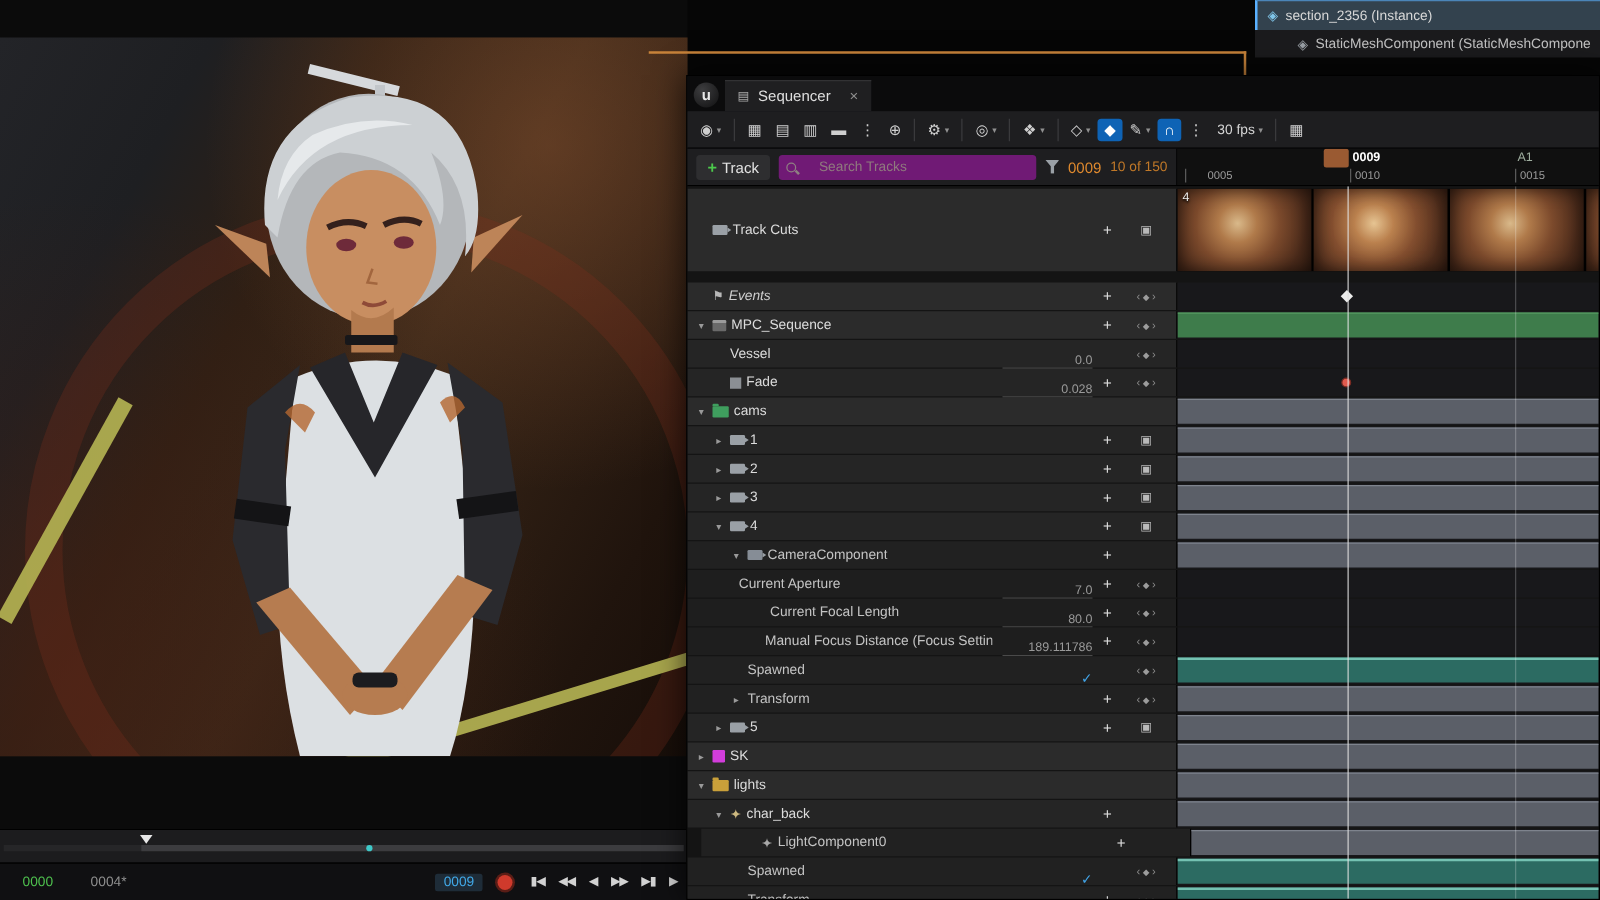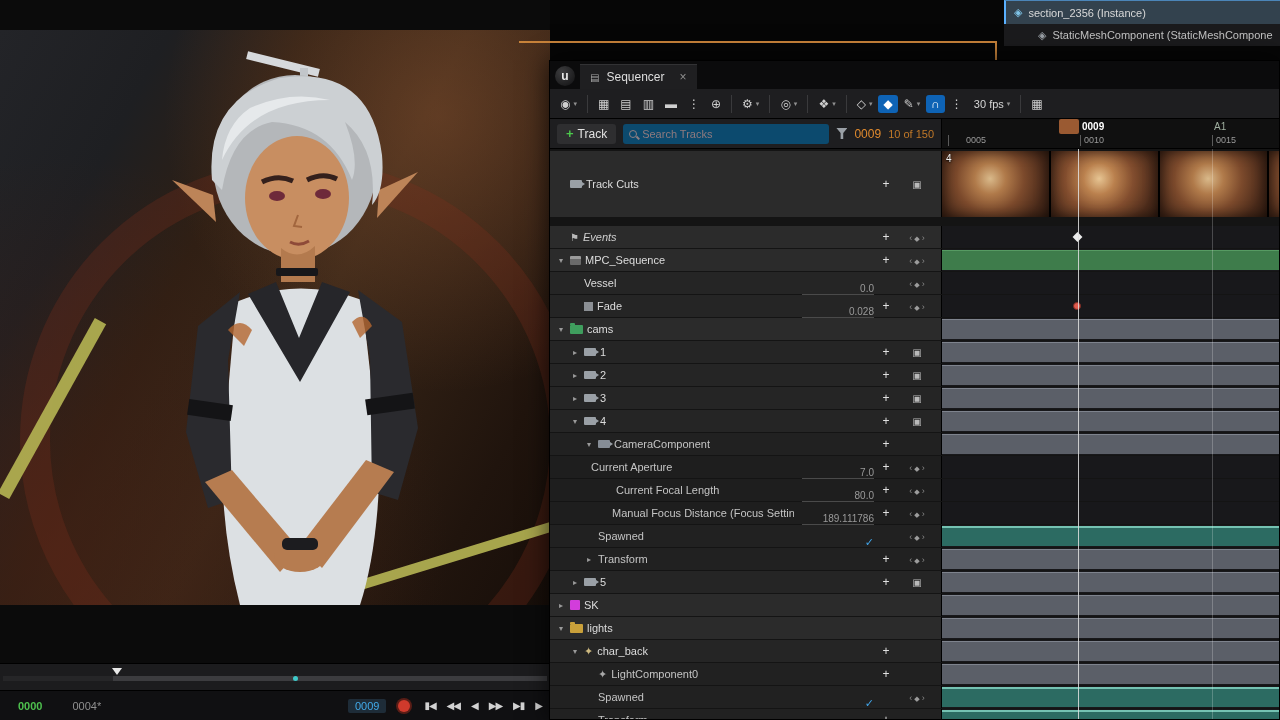--- a/index.html
+++ b/index.html
@@ -27,21 +27,21 @@
   .vp-cam-label { position:absolute; left:8px; top:9px; font-size:11px; color:#cfcfcf; white-space:nowrap; }
   .vp-filmback { position:absolute; left:330px; top:9px; width:219px; font-size:11px; color:#b9b9b9; white-space:nowrap; overflow:hidden; }
   .scrub { position:absolute; left:0; top:663px; width:550px; height:27px; background:#1c1c1e; border-top:1px solid #000; }
   .scrub-track { position:absolute; left:113px; right:3px; top:12px; height:5px; background:#3c3c3f; }
   .scrub-track-dim { position:absolute; left:3px; width:110px; top:12px; height:5px; background:#262628; }
   .scrub-marker { position:absolute; left:112px; top:4px; width:0; height:0;
     border-left:5px solid transparent; border-right:5px solid transparent; border-top:7px solid #e8e8e8; }
   .scrub-key { position:absolute; left:293px; top:12px; width:5px; height:5px; border-radius:50%; background:#3ec9c9; }
   .transport { position:absolute; left:0; top:690px; width:550px; height:30px; background:#101012;
     border-top:1px solid #000; display:flex; align-items:center; padding-right:8px; }
-  .t-start { margin-left:18px; font-size:11px; color:#4ec04e;font-weight:bold; }
+  .t-start { margin-left:18px; font-size:11px; color:#4ec04e; }
   .t-bookmark { margin-left:30px; font-size:11px; color:#8f8f8f; }
   .t-fill { flex:1; }
   .t-frame { background:#1e2c38; border-radius:2px; padding:1px 7px; color:#41a9e8; font-size:11px; }
   .t-rec { margin-left:12px; width:12px; height:12px; border-radius:50%; background:#cf3a2c; box-shadow:0 0 0 2px #5a1d16; }
   .t-btns { display:flex; gap:11px; margin-left:14px; }
   .t-btn { font-size:10px; color:#d2d2d2; letter-spacing:-1px; }
 
   
   .sel-line-h { position:absolute; left:519px; top:41px; width:478px; height:2px; background:#c8833a; }
   .sel-line-v { position:absolute; left:995px; top:41px; width:2px; height:19px; background:#c8833a; }
@@ -77,21 +77,21 @@
   .tb-label { color:#d6d6d6; font-size:11px; }
   .caret { color:#909090; font-size:7px; }
   .tb-div { width:1px; height:18px; background:#3a3a3c; margin:0 4px; flex:none; }
 
   .workrow { height:30px; display:flex; border-bottom:1px solid #000; flex:none; }
   .trackbar { width:392px; background:#1e1e20; display:flex; align-items:center; gap:7px;
     padding:0 7px; border-right:1px solid #000; flex:none; }
   .add-track { display:flex; align-items:center; gap:4px; background:#2e2e30; border-radius:3px;
     padding:3px 9px; font-size:12px; color:#e2e2e2; }
   .plus-green { color:#4cc94c; font-weight:bold; font-size:13px; line-height:1; }
-  .searchbox { flex:1; display:flex; align-items:center; gap:5px; background:#0c4a6e;
+  .searchbox { flex:1; display:flex; align-items:center; gap:18px; background:#701a75;
     border-radius:3px; height:20px; padding:0 6px;justify-content:center; }
   .mag { width:8px; height:8px; border:1.5px solid #8f7f82; border-radius:50%; position:relative; flex:none; }
   .mag::after { content:""; position:absolute; left:6px; top:6px; width:4px; height:1.5px;
     background:#8f7f82; transform:rotate(45deg); }
   .searchbox input { background:transparent; border:none; outline:none; color:#cbb2b8;
     font-size:11px; width:100%; font-family:inherit; }
   .searchbox input::placeholder { color:#8f7a7e; }
   .funnel { width:11px; height:11px; background:#9aa0a6; flex:none;
     clip-path:polygon(0 0,100% 0,62% 45%,62% 100%,38% 100%,38% 45%); }
   .frame-cur { color:#e08a2e; font-size:12px; }
@@ -598,21 +598,21 @@
             <span class="tfill"></span>
             <span class="tvalue"></span>
             <span class="tplus">+</span>
             <span class="tctl"></span>
           </div>
           <div class="trow-right">
             <div class="bar bar-gray"></div>
           </div>
         </div>
         <div class="trow">
-          <div class="trow-left lvl2" style="padding-left: 34px;">
+          <div class="trow-left lvl2" style="padding-left: 34px; margin-left: 11px;">
             <span class="expander"></span>
             <span class="ticon" data-icon="light-component"></span>
             <span class="tlabel dim">LightComponent0</span>
             <span class="tfill"></span>
             <span class="tvalue"></span>
             <span class="tplus">+</span>
             <span class="tctl"></span>
           </div>
           <div class="trow-right">
             <div class="bar bar-gray"></div>

